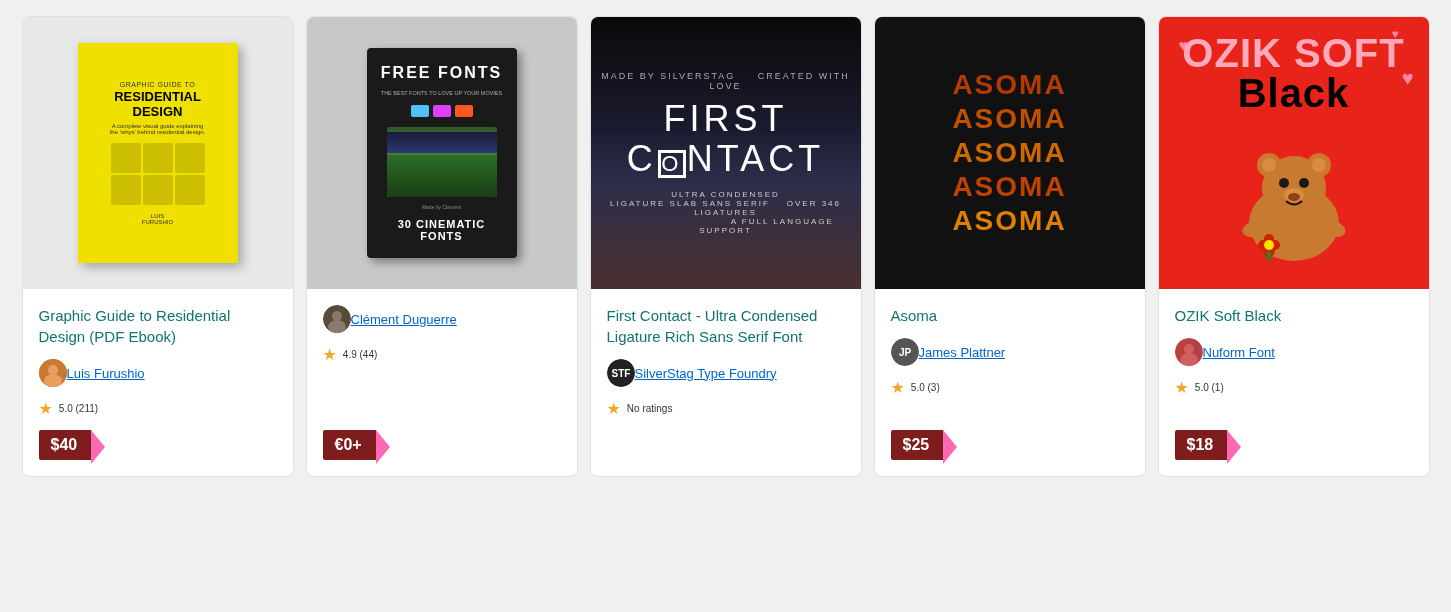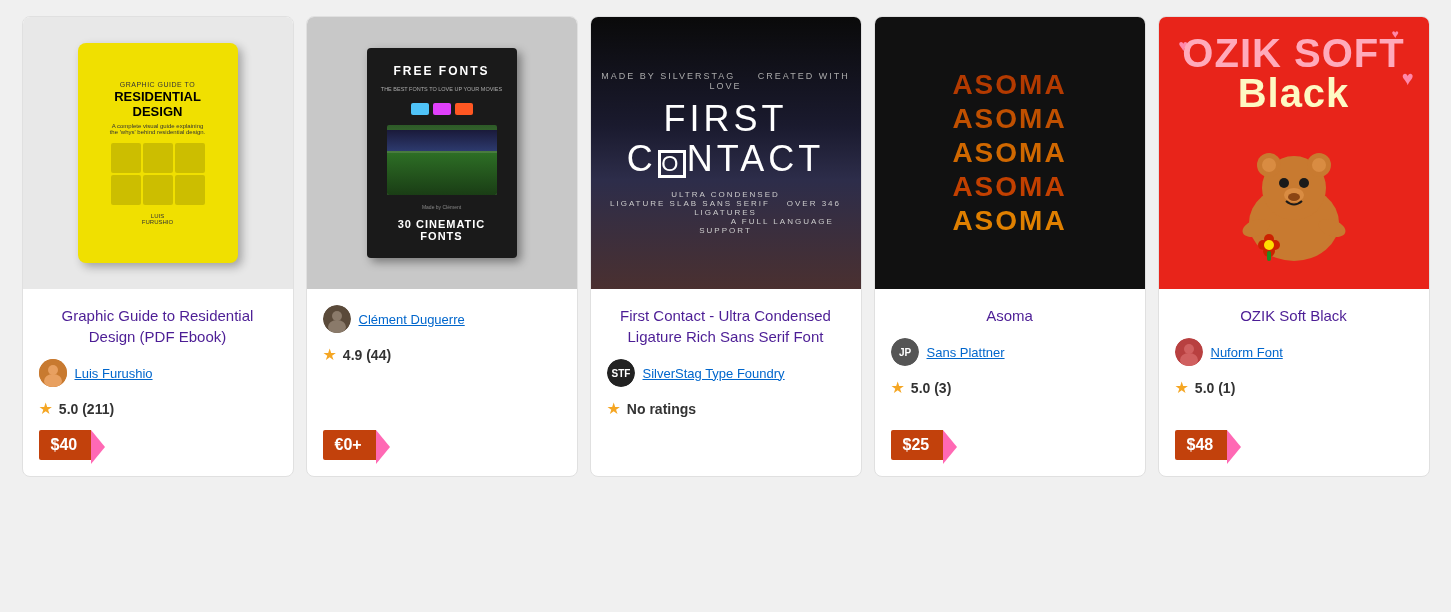--- a/index.html
+++ b/index.html
@@ -33,21 +33,21 @@
       background: #e8e8e8;
       position: relative;
       display: flex;
       align-items: center;
       justify-content: center;
     }
     .book-yellow {
       width: 160px;
       height: 220px;
       background: #f0e000;
-      border-radius: 8px;
+      border-radius: 0;
       display: flex;
       flex-direction: column;
       align-items: center;
       justify-content: center;
       padding: 10px;
       position: relative;
       box-shadow: 4px 4px 10px rgba(0,0,0,0.3);
     }
     .book-yellow .book-label {
       font-size: 7px;
@@ -99,21 +99,21 @@
       border-radius: 4px;
       display: flex;
       flex-direction: column;
       align-items: center;
       justify-content: space-between;
       padding: 16px 12px;
       box-shadow: 4px 4px 10px rgba(0,0,0,0.4);
       overflow: hidden;
     }
     .fonts-book .fb-title {
-      font-size: 12px;
+      font-size: 16px;
       font-weight: 800;
       color: #fff;
       text-align: right;
       letter-spacing: 2px;
     }
     .fonts-book .fb-subtitle {
       font-size: 5.5px;
       color: #aaa;
       text-align: center;
     }
@@ -186,28 +186,26 @@
     .card-body {
       padding: 16px;
       flex: 1;
       display: flex;
       flex-direction: column;
       gap: 12px;
     }
     .card-title {
       font-size: 15px;
       font-weight: 500;
-      color: #4c1d95;
+      color: #0f766e;
       line-height: 1.4;
-      text-align: center;
     }
     .card-author {
       display: flex;
       align-items: center;
-      gap: 8px;
     }
     .author-avatar {
       width: 28px;
       height: 28px;
       border-radius: 50%;
       flex-shrink: 0;
       overflow: hidden;
       display: flex;
       align-items: center;
       justify-content: flex-start;
@@ -224,30 +222,30 @@
     .card-rating {
       display: flex;
       align-items: center;
       gap: 6px;
     }
     .star {
       color: #f5a623;
       font-size: 16px;
     }
     .rating-text {
-      font-size: 14px;
+      font-size: 10px;
       color: #333;
-      font-weight: 700;
+      font-weight: 400;
     }
     .card-price-area {
       margin-top: auto;
     }
     .price-badge {
       display: inline-block;
-      background: #c2410c;
+      background: #7f1d1d;
       color: #fff;
       font-size: 16px;
       font-weight: 700;
       padding: 6px 14px 6px 12px;
       position: relative;
       border-radius: 2px 0 0 2px;
     }
     .price-badge::after {
       content: '';
       position: absolute;
@@ -378,36 +376,36 @@
     </div>
     <div class="card-body">
       <div class="card-title">Asoma</div>
       <div class="card-author">
         <div class="author-avatar">
           <svg width="28" height="28" viewBox="0 0 28 28">
             <circle cx="14" cy="14" r="14" fill="#555"></circle>
             <text x="14" y="18" text-anchor="middle" font-size="10" fill="#fff" font-weight="bold">JP</text>
           </svg>
         </div>
-        <span class="author-name">Sans Plattner</span>
+        <span class="author-name">James Plattner</span>
       </div>
       <div class="card-rating">
         <span class="star">★</span>
         <span class="rating-text"><span>5.0</span> <span>(3)</span></span>
       </div>
       <div class="card-price-area">
         <span class="price-badge">$25</span>
       </div>
     </div>
   </div>
 
   <div class="card">
     <div class="card-image card5-img">
       <div style="position:relative;width:100%;height:100%;display:flex;flex-direction:column;align-items:center;justify-content:flex-start;padding:16px 8px 0;">
-        <div style="font-size:40px;font-weight:900;color:#ffaabb;text-align:center;line-height:1;letter-spacing:1px;z-index:2;">OZIK SOFT <span style="color:#fef9c3;">Black</span></div>
+        <div style="font-size:40px;font-weight:900;color:#ffaabb;text-align:center;line-height:1;letter-spacing:1px;z-index:2;">OZIK SOFT <span style="color:#000000;">Black</span></div>
 
         <div style="position:absolute;top:20px;left:20px;font-size:16px;color:#ff88aa;">♥</div>
         <div style="position:absolute;top:10px;right:30px;font-size:12px;color:#ff88aa;">♥</div>
         <div style="position:absolute;top:50px;right:15px;font-size:20px;color:#ff88aa;">♥</div>
 
         <div style="position:relative;margin-top:10px;z-index:2;">
           <svg width="140" height="140" viewBox="0 0 140 140">
 
             <ellipse cx="70" cy="100" rx="45" ry="38" fill="#c87a30"></ellipse>
 
@@ -448,18 +446,18 @@
             <ellipse cx="14" cy="22" rx="9" ry="7" fill="#d06060"></ellipse>
           </svg>
         </div>
         <span class="author-name">Nuform Font</span>
       </div>
       <div class="card-rating">
         <span class="star">★</span>
         <span class="rating-text"><span>5.0</span> <span>(1)</span></span>
       </div>
       <div class="card-price-area">
-        <span class="price-badge">$48</span>
+        <span class="price-badge">$18</span>
       </div>
     </div>
   </div>
 
 </div>
 
 </body></html>

